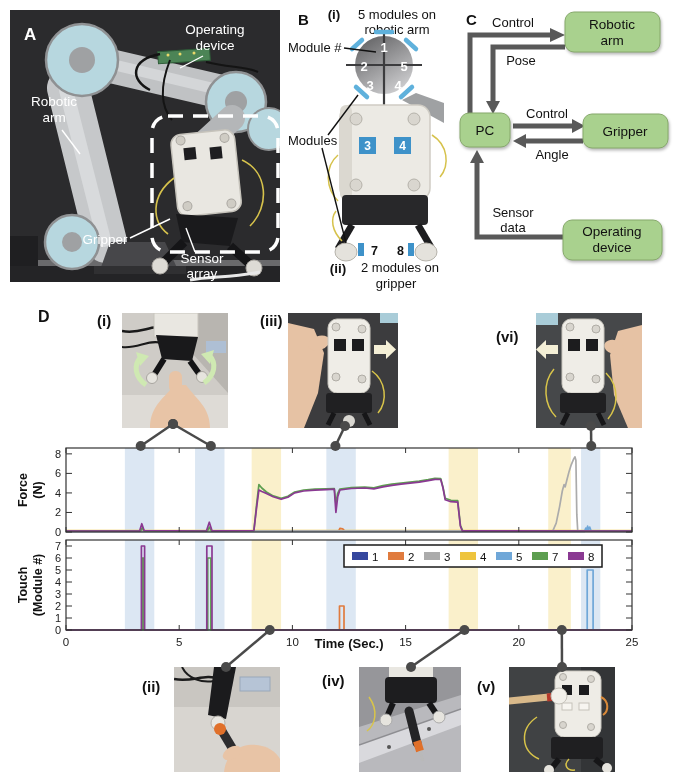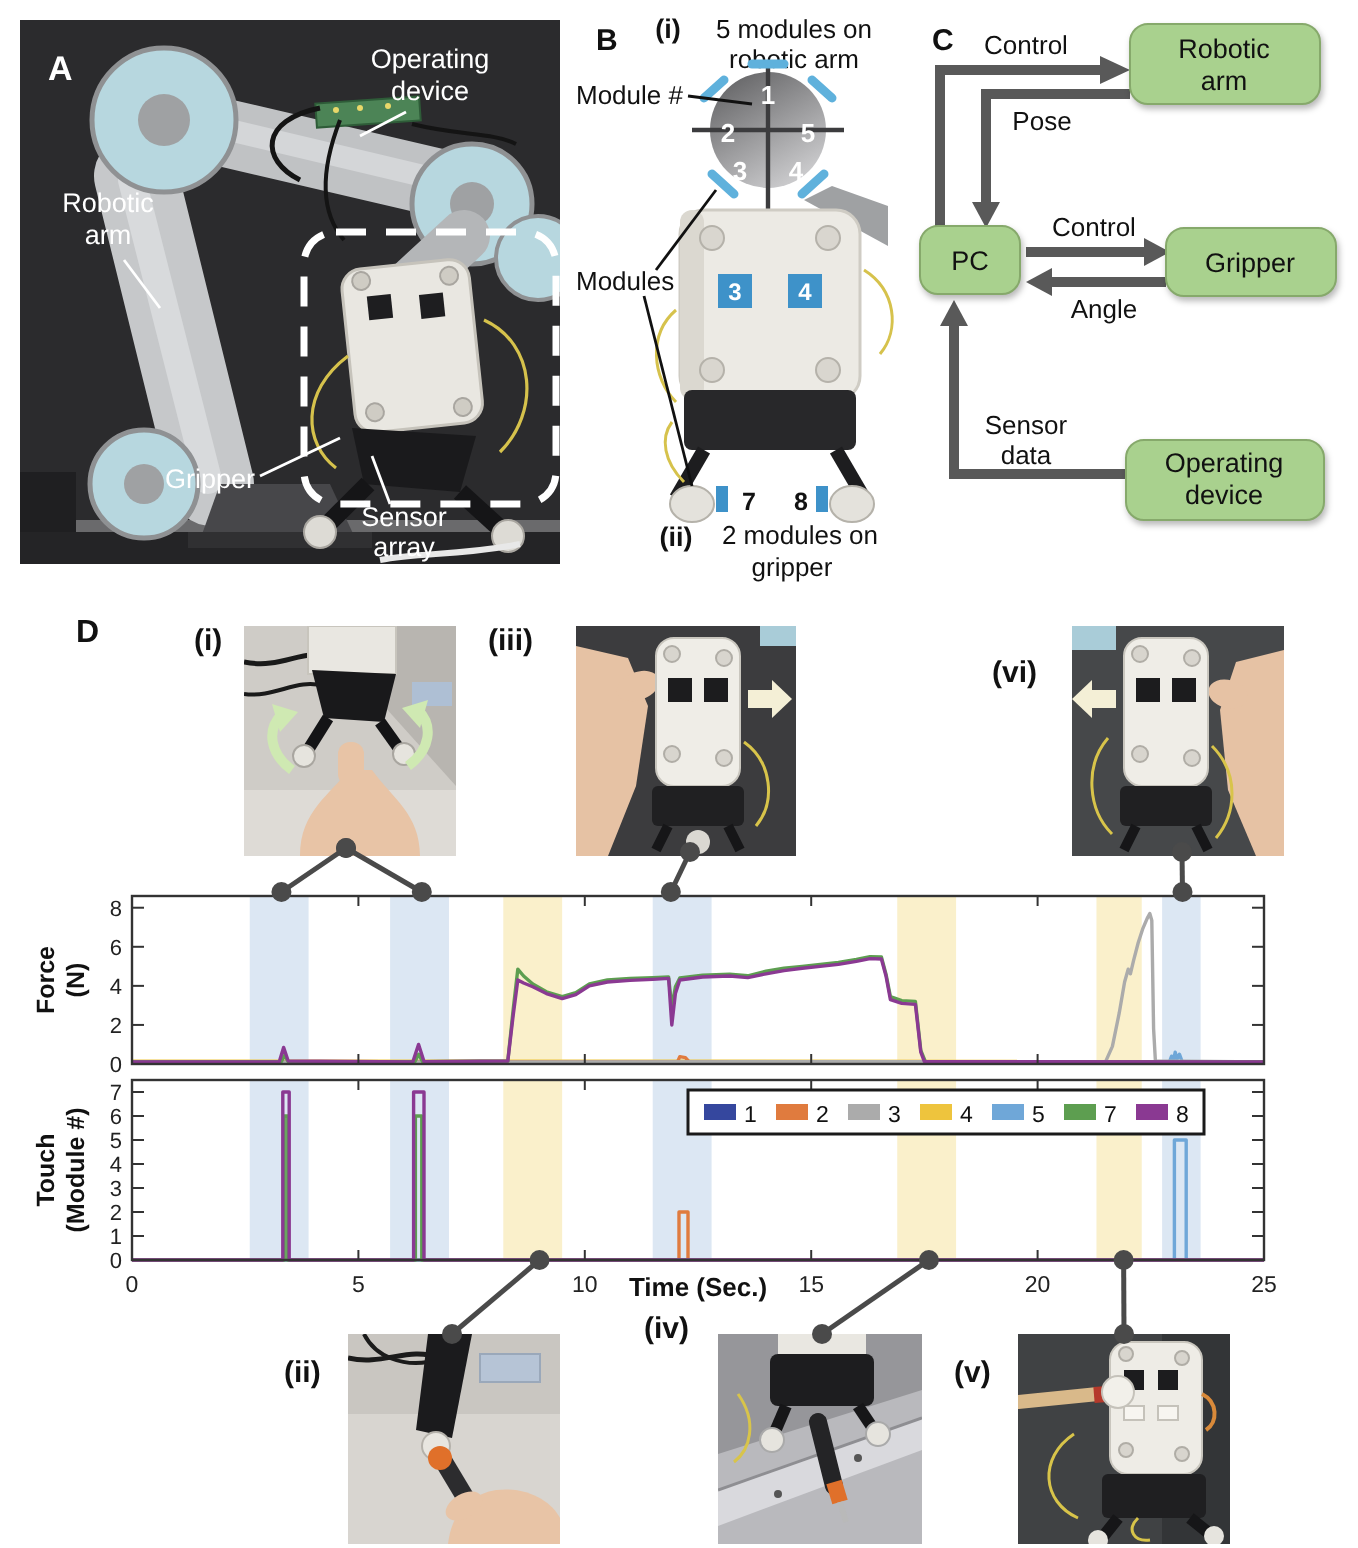--- a/index.html
+++ b/index.html
@@ -186,24 +186,24 @@
       <text x="97" y="154">Angle</text>
       <text x="58" y="212">Sensor</text>
       <text x="58" y="227">data</text>
     </g>
   </svg>
 
   <div class="abs" id="panel-d" style="left:0;top:300px;width:679px;height:474px">
     <div class="pl" style="left:38px;top:8px;font-size:16px">D</div>
 
     <div class="pl" style="left:97px;top:12px">(i)</div>
-    <div class="pl" style="left:244px;top:12px">(iii)</div>
+    <div class="pl" style="left:260px;top:12px">(iii)</div>
     <div class="pl" style="left:496px;top:28px">(vi)</div>
     <div class="pl" style="left:142px;top:378px">(ii)</div>
-    <div class="pl" style="left:322px;top:356px">(iv)</div>
+    <div class="pl" style="left:322px;top:372px">(iv)</div>
     <div class="pl" style="left:477px;top:378px">(v)</div>
 
     <div class="photo" style="left:122px;top:13px;width:106px;height:115px">
       <svg width="106" height="115" viewBox="0 0 106 115">
         <rect width="106" height="115" fill="#cfccc7"></rect>
         <polygon points="60,0 106,0 106,80 70,40" fill="#b8b5b0"></polygon>
         <rect y="82" width="106" height="33" fill="#dedbd6"></rect>
         <path d="M0,18 C20,22 30,10 44,16" stroke="#1a1a1a" stroke-width="2.5" fill="none"></path>
         <path d="M0,34 C16,36 26,26 40,30" stroke="#1a1a1a" stroke-width="2" fill="none"></path>
         <rect x="84" y="28" width="20" height="12" fill="#aebfd4"></rect>

